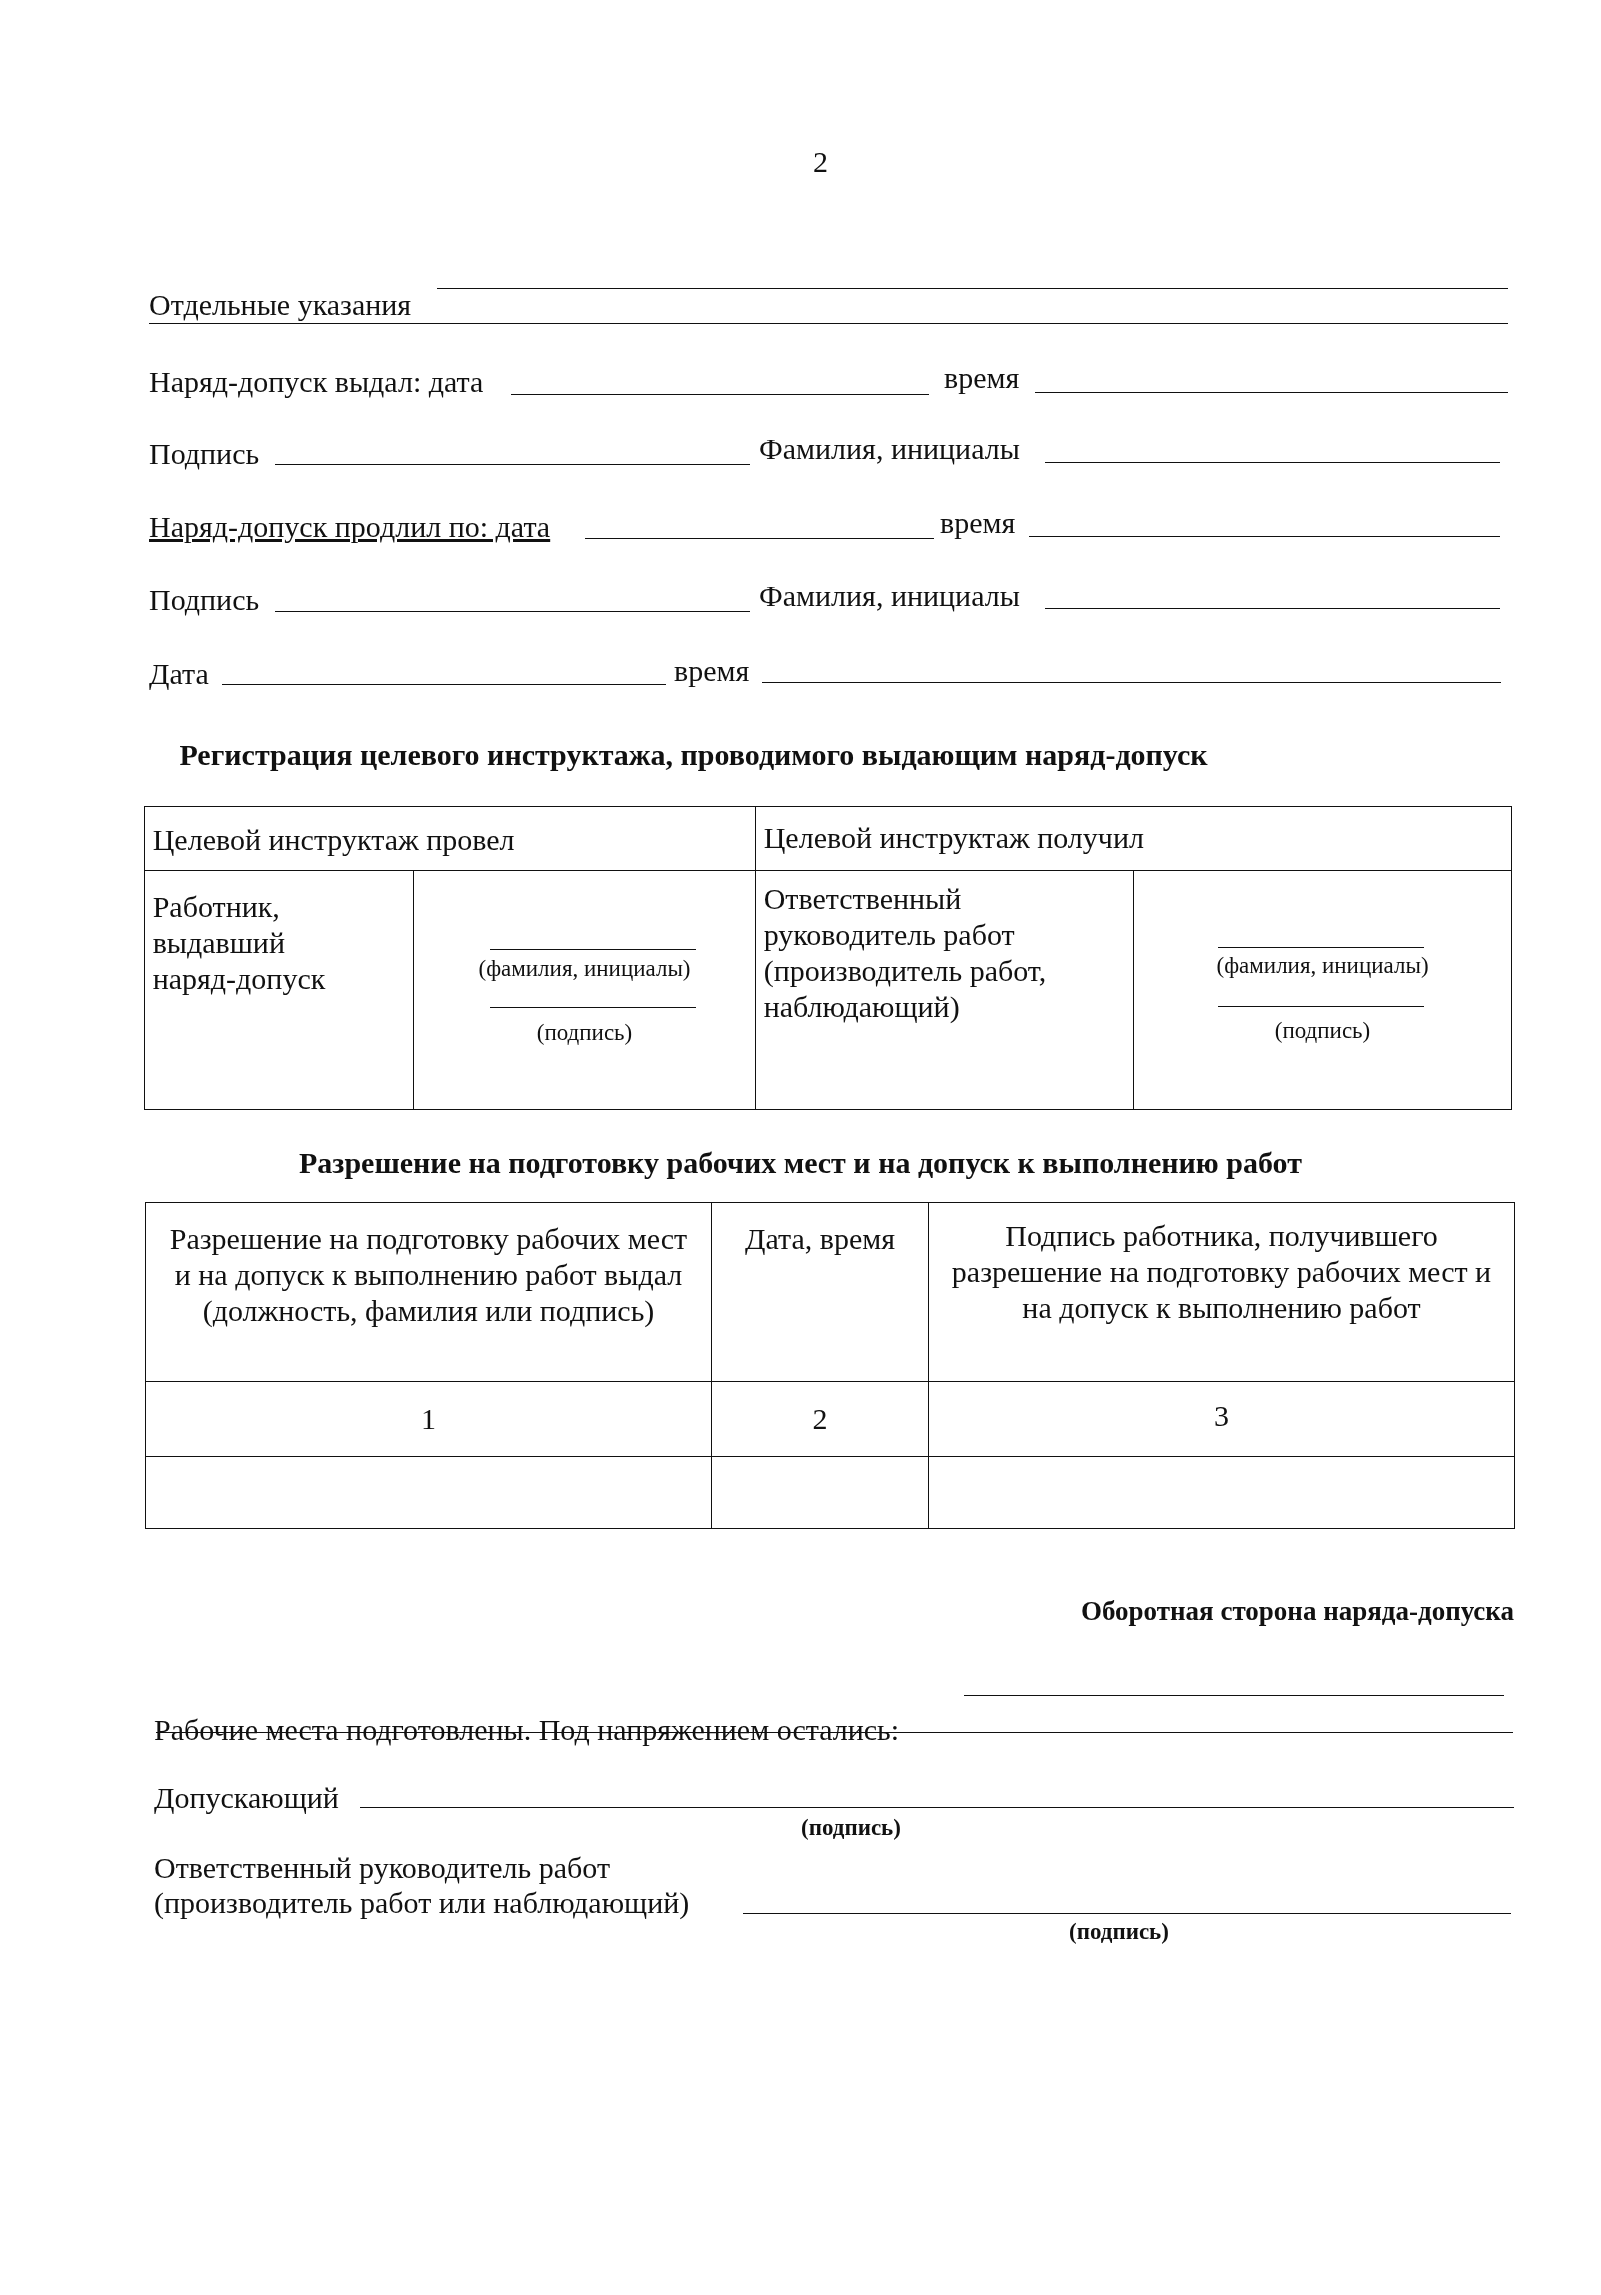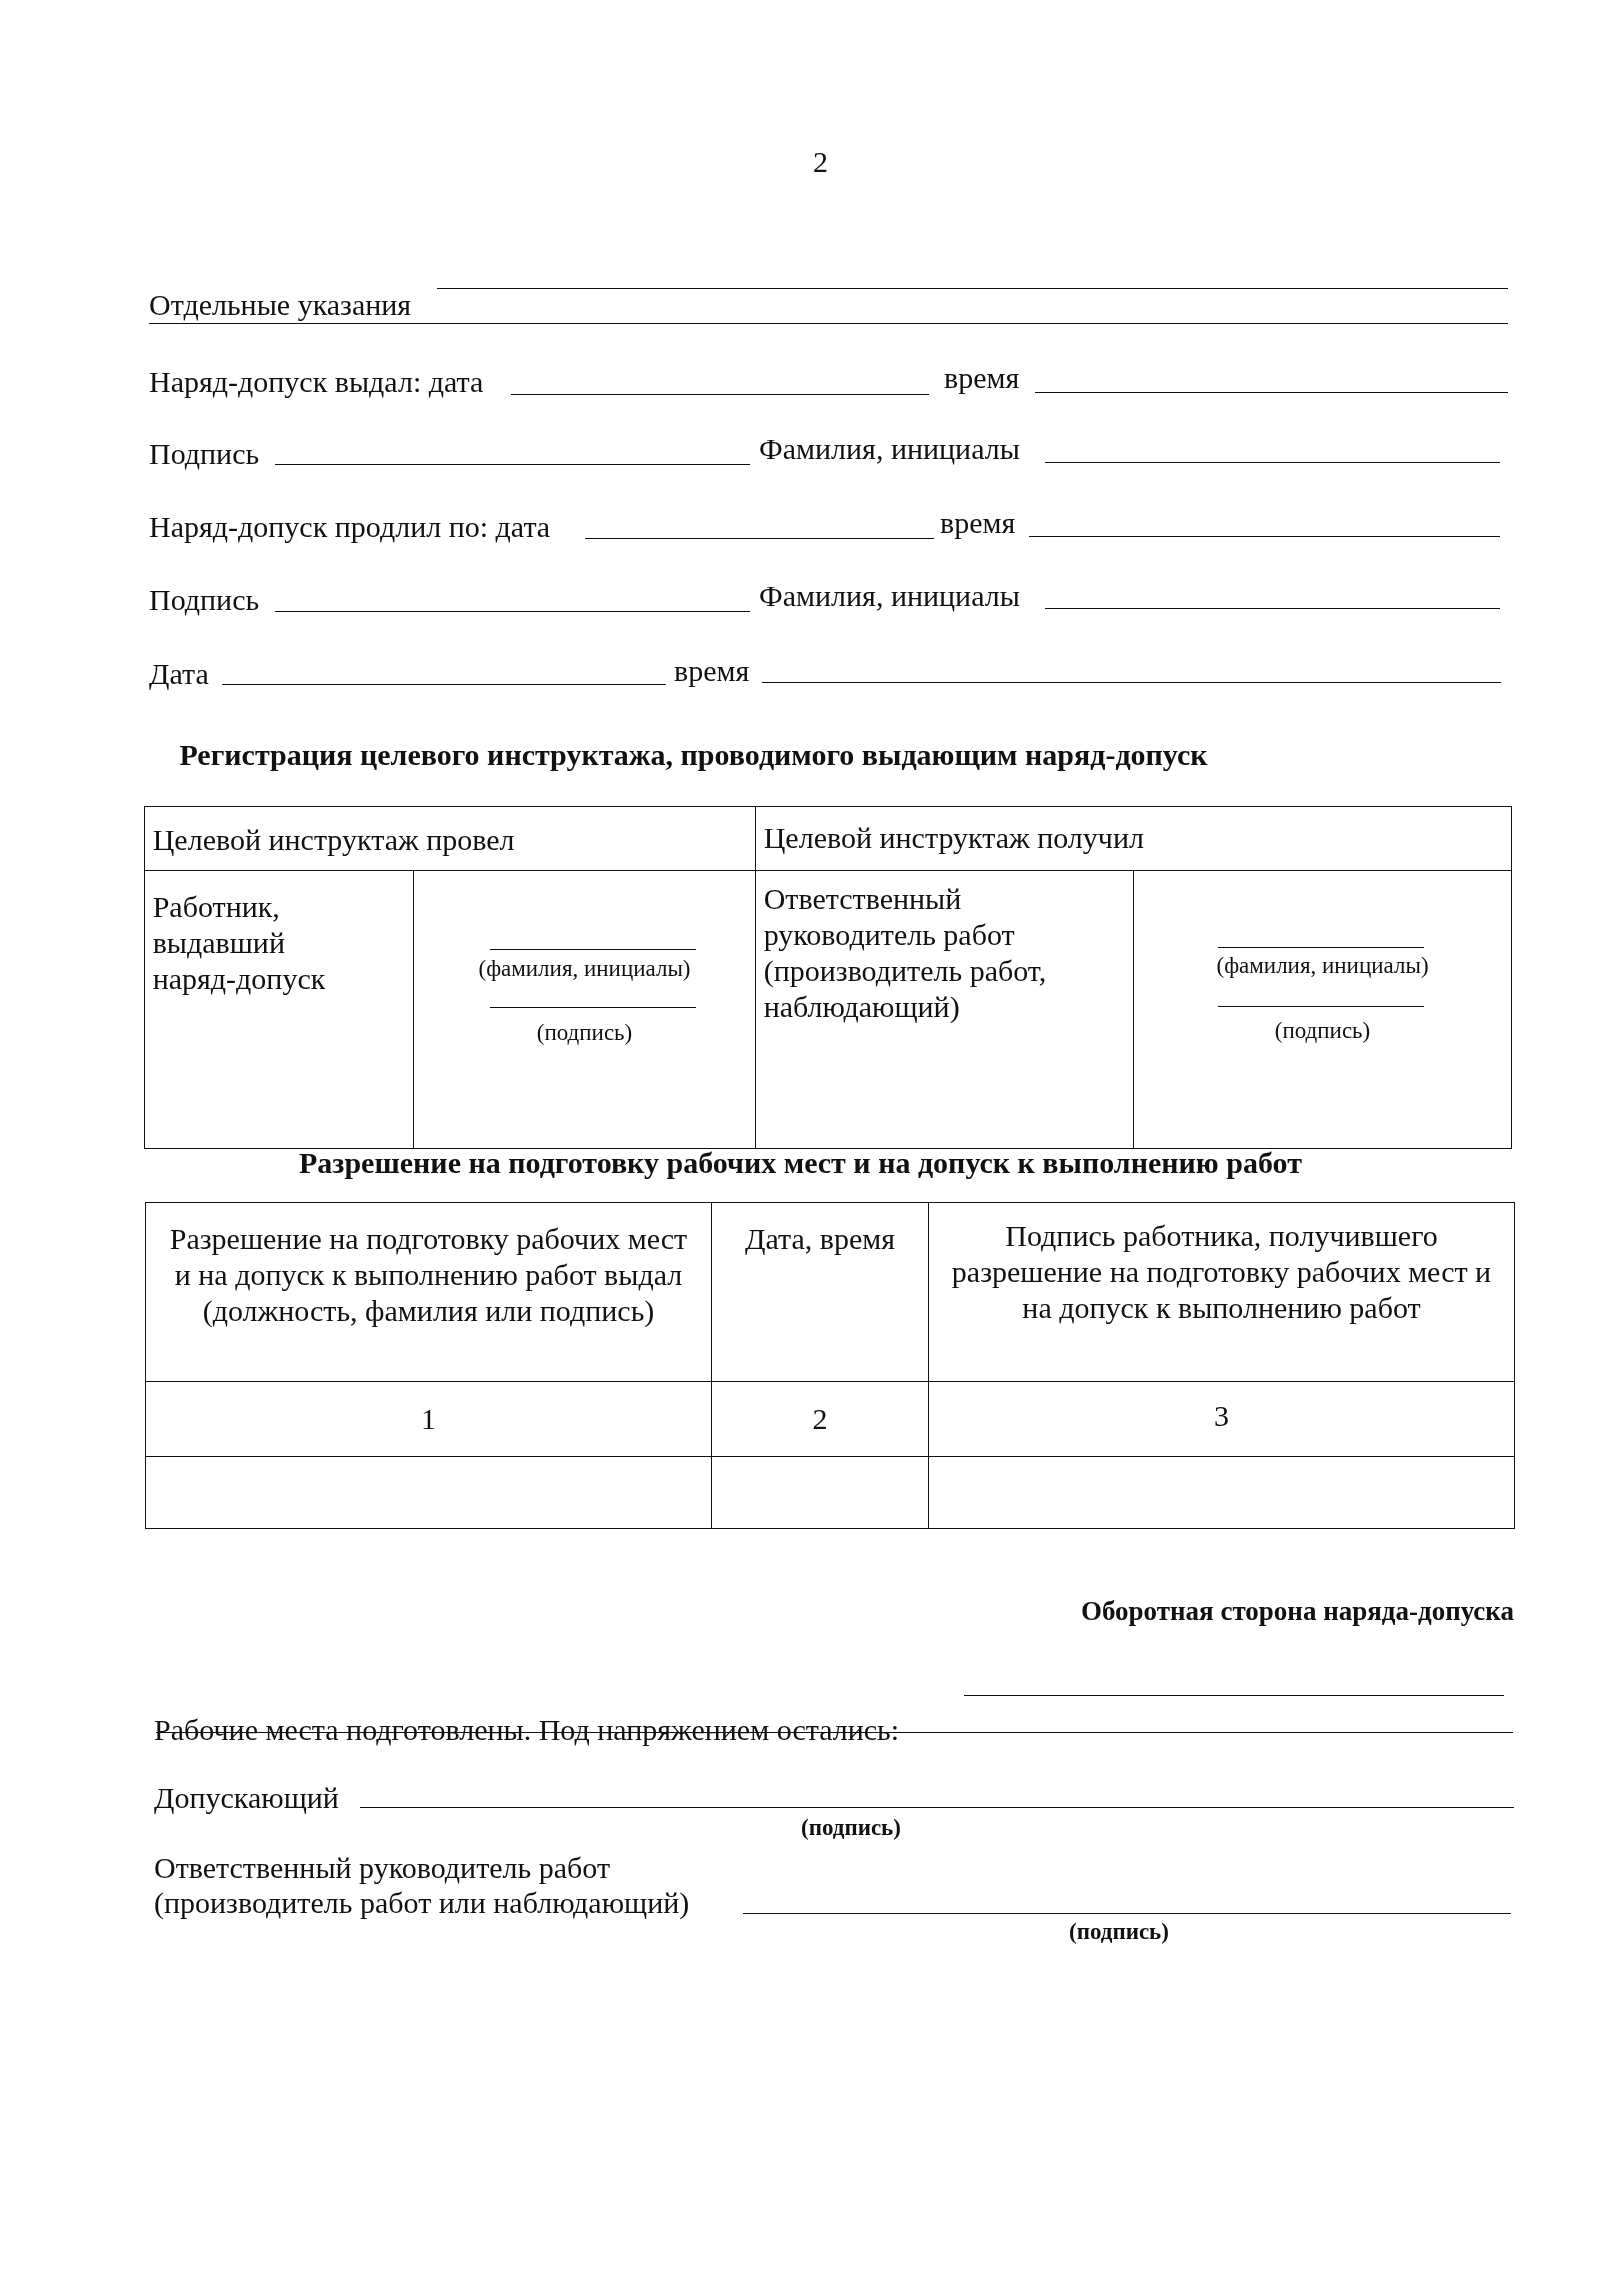--- a/index.html
+++ b/index.html
@@ -29,38 +29,38 @@
 <div class="abs txt" style="left:149px; top:365px;">Наряд-допуск выдал: дата</div>
 <div class="line" style="left:511px; top:394px; width:418px;"></div>
 <div class="abs txt" style="left:944px; top:361px;">время</div>
 <div class="line" style="left:1035px; top:392px; width:473px;"></div>
 
 <div class="abs txt" style="left:149px; top:437px;">Подпись</div>
 <div class="line" style="left:275px; top:464px; width:475px;"></div>
 <div class="abs txt" style="left:759px; top:432px;">Фамилия, инициалы</div>
 <div class="line" style="left:1045px; top:462px; width:455px;"></div>
 
-<div class="abs txt" style="left:149px; top:510px;">Наряд-допуск продлил по: дата</div>
+<div class="abs txt" style="left:149px; top:510px;text-decoration:underline;">Наряд-допуск продлил по: дата</div>
 <div class="line" style="left:585px; top:538px; width:349px;"></div>
 <div class="abs txt" style="left:940px; top:506px;">время</div>
 <div class="line" style="left:1029px; top:536px; width:471px;"></div>
 
 <div class="abs txt" style="left:149px; top:583px;">Подпись</div>
 <div class="line" style="left:275px; top:611px; width:475px;"></div>
 <div class="abs txt" style="left:759px; top:579px;">Фамилия, инициалы</div>
 <div class="line" style="left:1045px; top:608px; width:455px;"></div>
 
 <div class="abs txt" style="left:149px; top:657px;">Дата</div>
 <div class="line" style="left:222px; top:684px; width:444px;"></div>
 <div class="abs txt" style="left:674px; top:654px;">время</div>
 <div class="line" style="left:762px; top:682px; width:739px;"></div>
 
 <div class="abs txt bold" style="left:0; width:1387px; text-align:center; top:738px;">Регистрация целевого инструктажа, проводимого выдающим наряд-допуск</div>
 
-<table style="left:144px; top:806px; width:1367px; height:343px;">
+<table style="left:144px; top:806px; width:1367px; height:304px;">
   <colgroup>
     <col style="width:269px">
       <col style="width:342px">
       <col style="width:378px">
       <col style="width:378px">
   </colgroup>
   <tbody>
       <tr style="height:64px;">
     <td colspan="2" class="cellpad" style="padding-top:15.4px;">
       <span>Целевой инструктаж провел</span>

